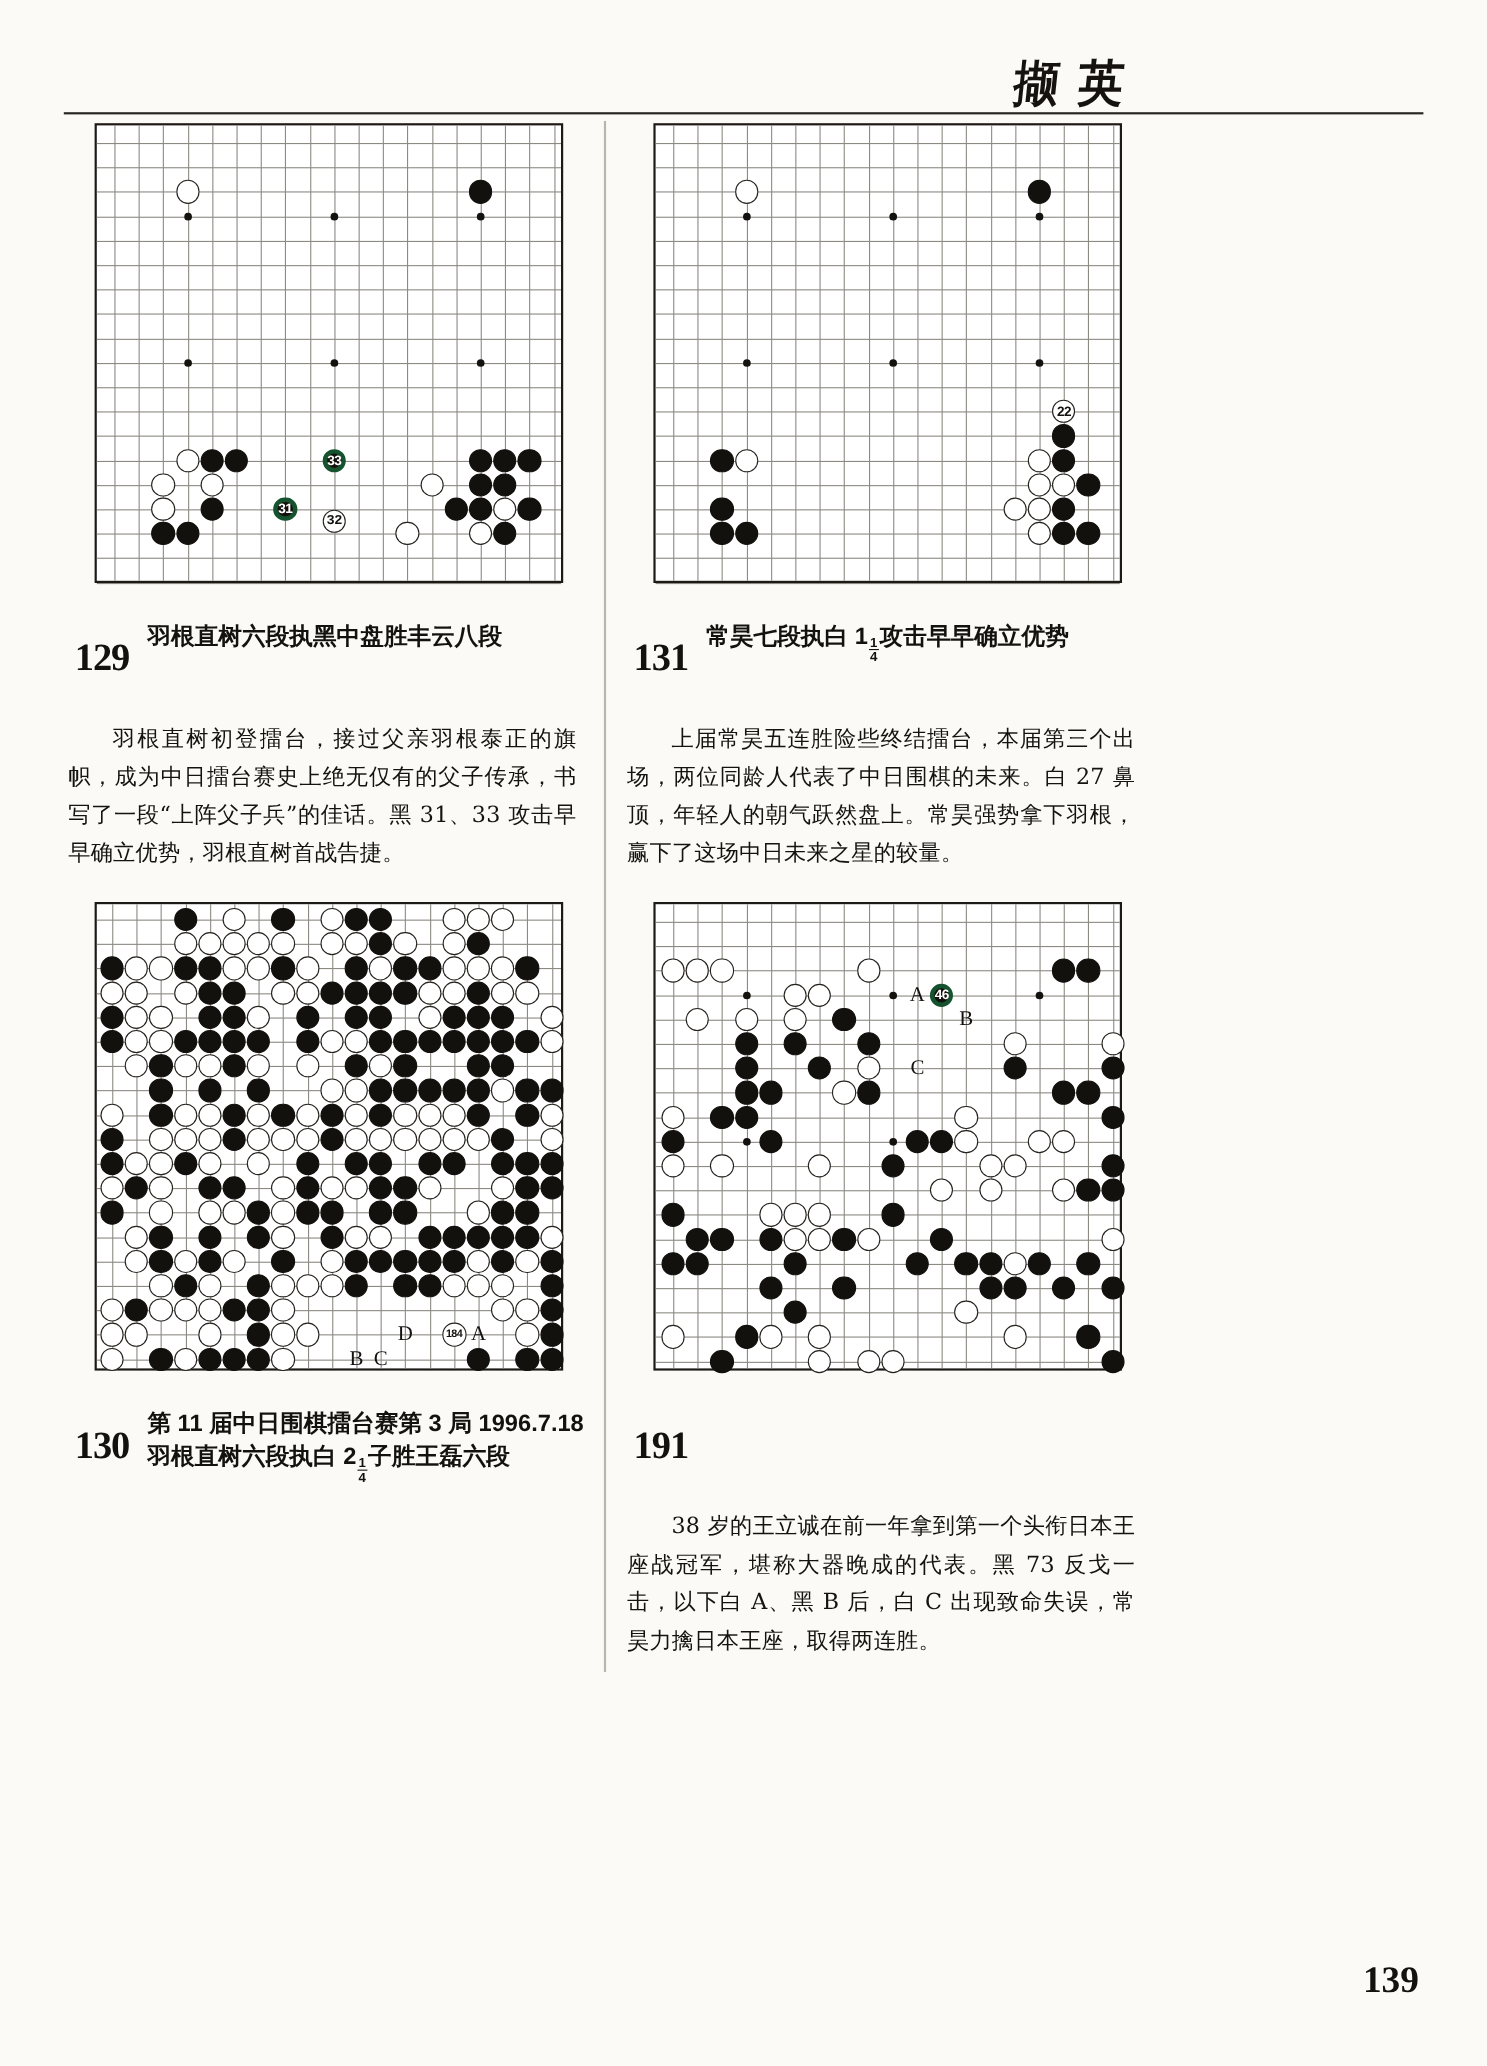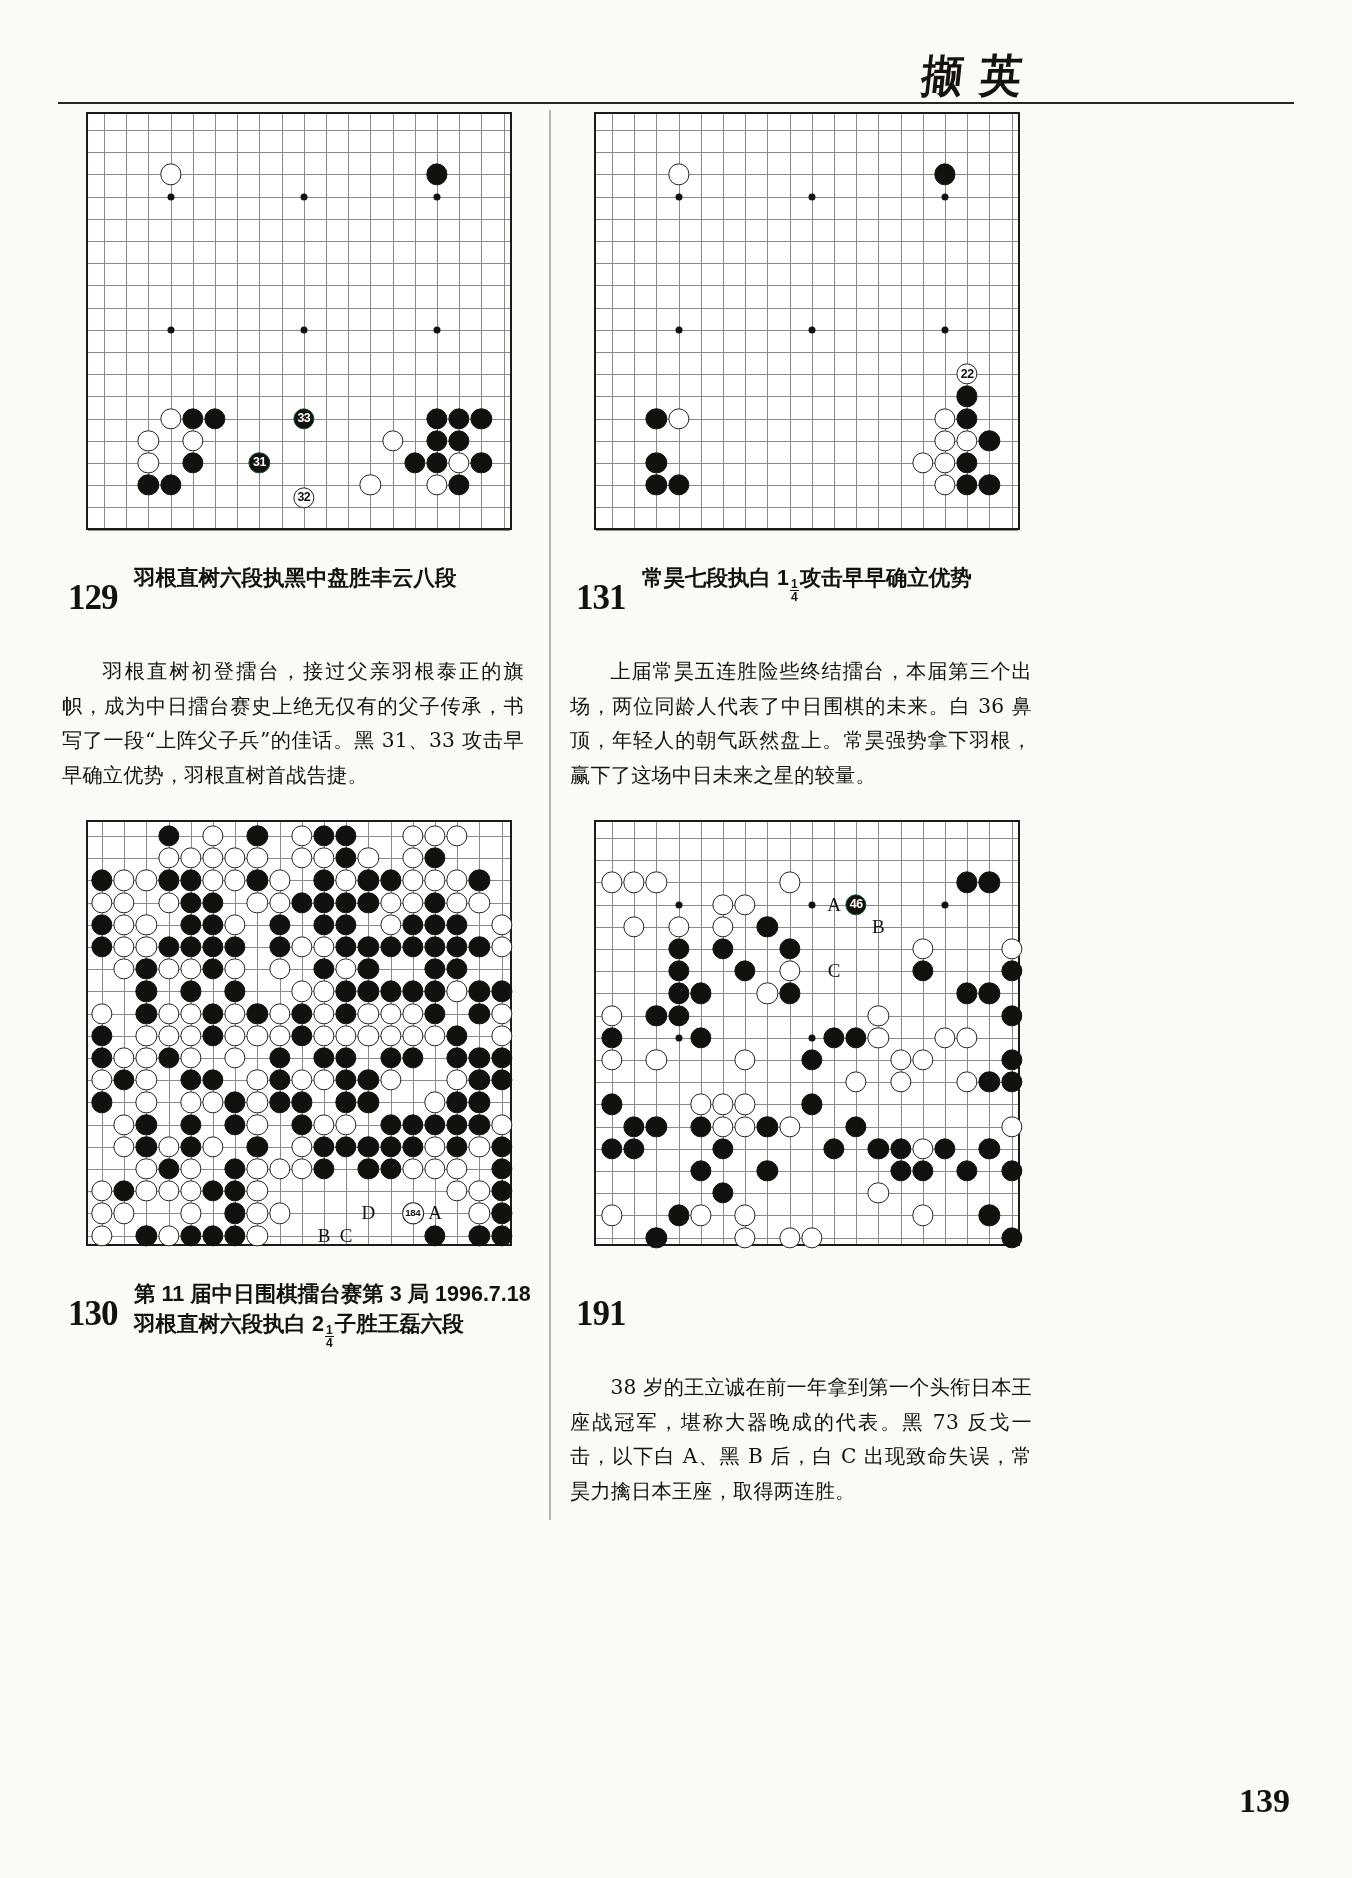--- a/index.html
+++ b/index.html
@@ -41,21 +41,21 @@
   .star{position:absolute;width:7px;height:7px;border-radius:50%;background:#14120f;
         transform:translate(-50%,-50%);}
   .st{position:absolute;border-radius:50%;transform:translate(-50%,-50%);box-sizing:border-box;}
   .st.b{background:#13110e;border:1px solid #13110e;}
   .st.w{background:#ffffff;border:1.6px solid #26231f;}
   .num{position:absolute;transform:translate(-50%,-50%);
        display:flex;align-items:center;justify-content:center;
        border-radius:50%;box-sizing:border-box;
        font-family:"Liberation Sans","DejaVu Sans",sans-serif;font-weight:700;
        letter-spacing:-0.5px;line-height:1;}
-  .num.b{background:#13110e;color:#fff;border:1px solid #14532d;}
+  .num.b{background:#13110e;color:#fff;border:4px solid #14532d;}
   .num.w{background:#fff;color:#13110e;border:1.6px solid #26231f;}
   .lbl{position:absolute;transform:translate(-50%,-50%);
        font-family:"Liberation Serif","DejaVu Serif",serif;
        font-size:19px;color:#14120f;}
 
   
   .cap{position:relative;margin-top:34px;padding-left:6px;min-height:74px;}
   .cap-no{position:absolute;left:6px;top:14px;
           font-family:"Liberation Serif","DejaVu Serif",serif;
           font-size:35px;font-weight:700;letter-spacing:-1px;color:#14120f;}
@@ -158,21 +158,21 @@
         <div class="st w" style="width: 21.312px; height: 21.312px; left: 82.6px; top: 304.6px;"></div>
         <div class="st w" style="width: 21.312px; height: 21.312px; left: 60.4px; top: 326.8px;"></div>
         <div class="st w" style="width: 21.312px; height: 21.312px; left: 104.8px; top: 326.8px;"></div>
         <div class="st w" style="width: 21.312px; height: 21.312px; left: 60.4px; top: 349px;"></div>
         <div class="st w" style="width: 21.312px; height: 21.312px; left: 371.2px; top: 349px;"></div>
         <div class="st w" style="width: 21.312px; height: 21.312px; left: 349px; top: 371.2px;"></div>
         <div class="st w" style="width: 21.312px; height: 21.312px; left: 304.6px; top: 326.8px;"></div>
         <div class="st w" style="width: 21.312px; height: 21.312px; left: 282.4px; top: 371.2px;"></div>
         <div class="num b" style="width: 21.312px; height: 21.312px; left: 215.8px; top: 304.6px; font-size: 12.361px;">33</div>
         <div class="num b" style="width: 21.312px; height: 21.312px; left: 171.4px; top: 349px; font-size: 12.361px;">31</div>
-        <div class="num w" style="width: 21.312px; height: 21.312px; left: 215.8px; top: 384px; font-size: 12.361px;">32</div>
+        <div class="num w" style="width: 21.312px; height: 21.312px; left: 215.8px; top: 360px; font-size: 12.361px; font-family: Liberation Mono, monospace;">32</div>
       </div>
     <div class="cap">
       <div class="cap-no">129</div>
       <div class="cap-lines">
         <div class="cap-l2">羽根直树六段执黑中盘胜丰云八段</div>
       </div>
     </div>
     <div class="body">羽根直树初登擂台，接过父亲羽根泰正的旗帜，成为中日擂台赛史上绝无仅有的父子传承，书写了一段“上阵父子兵”的佳话。黑 31、33 攻击早早确立优势，羽根直树首战告捷。</div>
   </div>
 
@@ -245,21 +245,21 @@
       </div>
     <div class="cap">
       <div class="cap-no">131</div>
       <div class="cap-lines">
         <div class="cap-l2"><span>常昊七段执白 1</span><span class="frac">
               <span class="nmr">1</span>
               <span class="dnm">4</span>
             </span><span>攻击早早确立优势</span></div>
       </div>
     </div>
-    <div class="body">上届常昊五连胜险些终结擂台，本届第三个出场，两位同龄人代表了中日围棋的未来。白 36 鼻顶，年轻人的朝气跃然盘上。常昊强势拿下羽根，赢下了这场中日未来之星的较量。</div>
+    <div class="body">上届常昊五连胜险些终结擂台，本届第三个出场，两位同龄人代表了中日围棋的未来。白 27 鼻顶，年轻人的朝气跃然盘上。常昊强势拿下羽根，赢下了这场中日未来之星的较量。</div>
   </div>
 
   <div class="cell c130">
     <div class="board tall" id="board-130">
         <div class="gl h" style="top: 14px;"></div>
         <div class="gl h" style="top: 36.2px;"></div>
         <div class="gl h" style="top: 58.4px;"></div>
         <div class="gl h" style="top: 80.6px;"></div>
         <div class="gl h" style="top: 102.8px;"></div>
         <div class="gl h" style="top: 125px;"></div>

